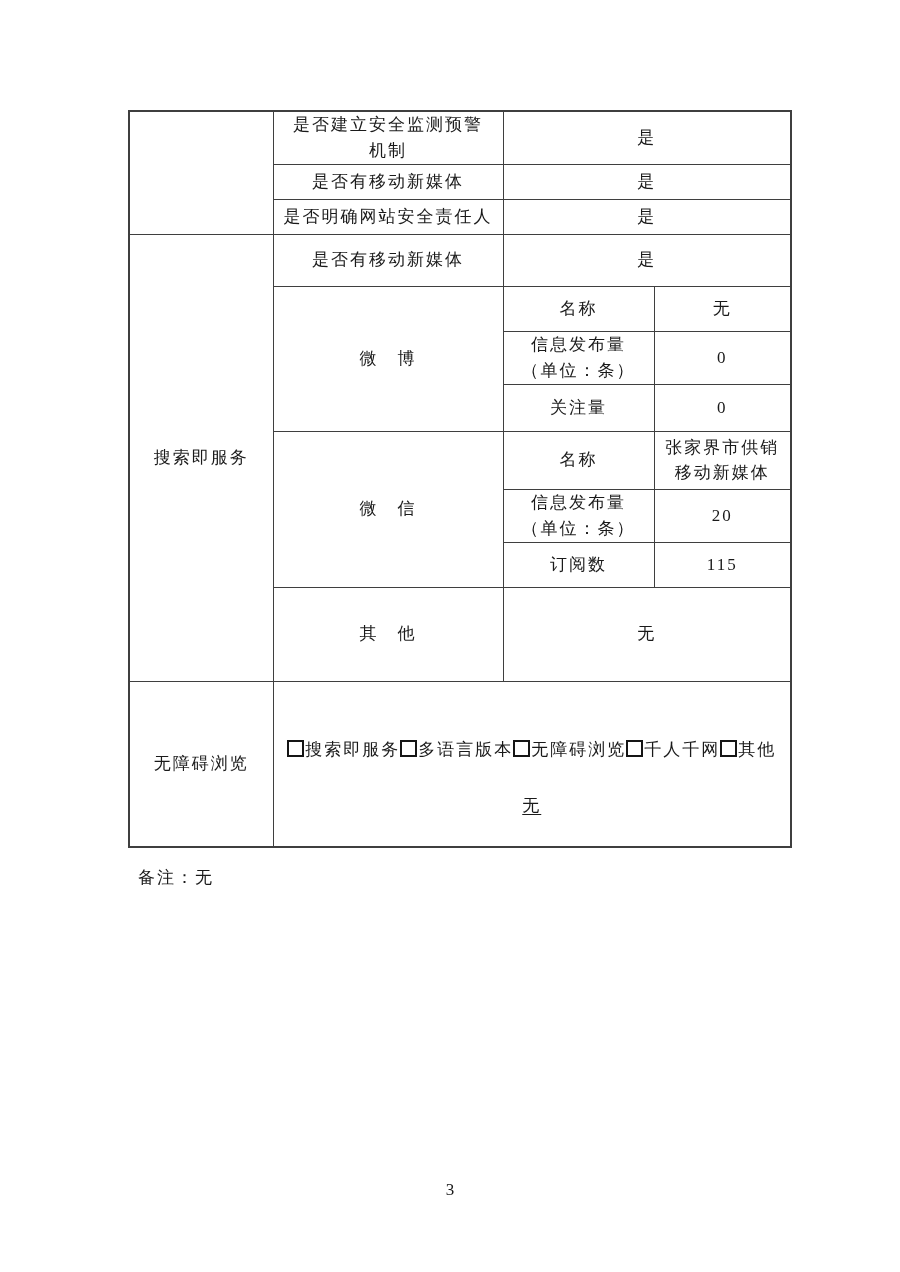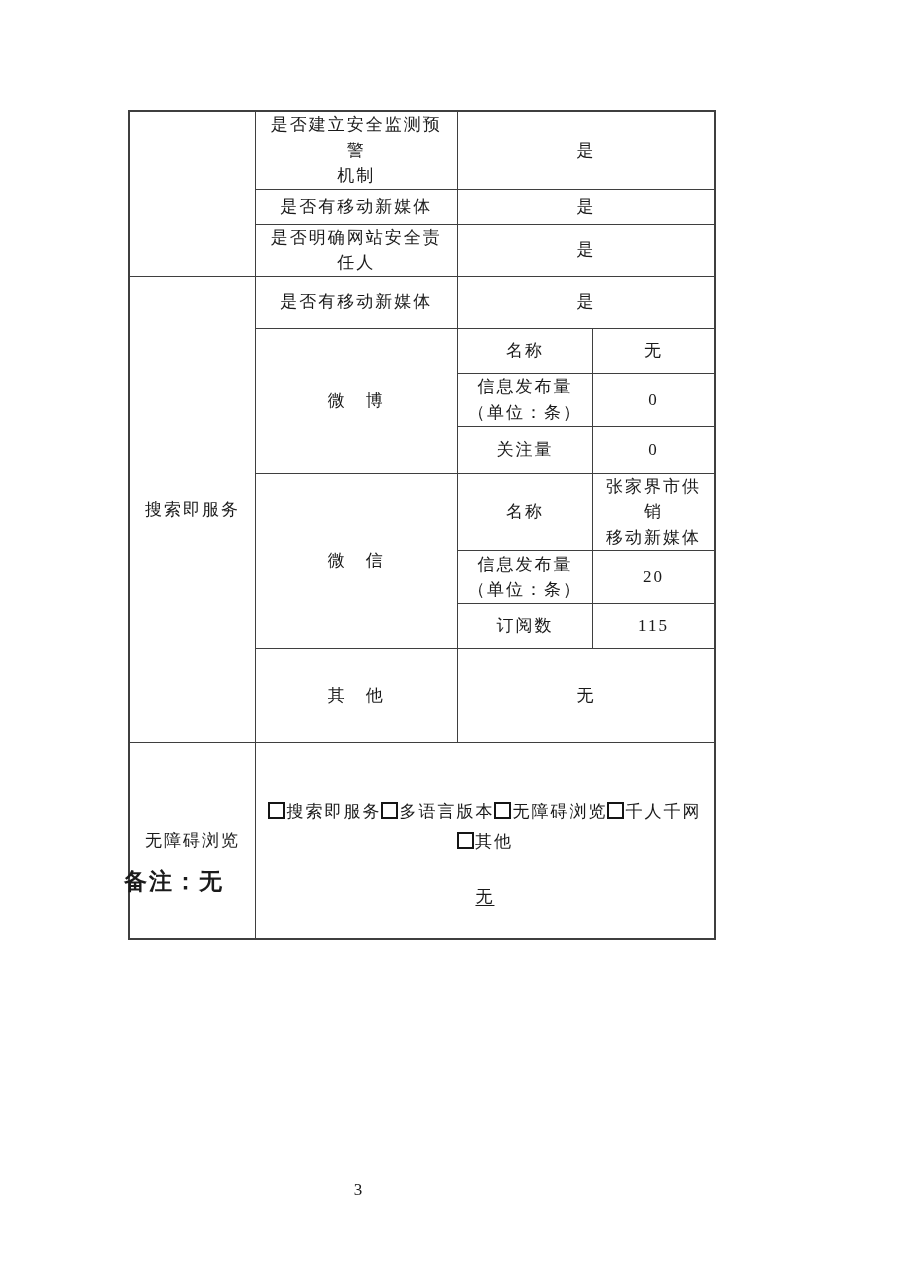--- a/index.html
+++ b/index.html
@@ -2,21 +2,21 @@
 <html><head>
 <meta charset="utf-8">
 <style>
   html, body {
     margin: 0;
     padding: 0;
     background: #ffffff;
   }
   .page {
     position: relative;
-    width: 716px;
+    width: 900px;
     height: 1272px;
     background: #ffffff;
     font-family: "Liberation Serif", "DejaVu Serif", serif;
     color: #1a1a1a;
     overflow: hidden;
   }
   table.report {
     position: absolute;
     left: 128px;
     top: 110px;
@@ -57,24 +57,24 @@
   }
   .other-line {
     line-height: 30px;
   }
   .underlined {
     text-decoration: underline;
     text-underline-offset: 3px;
   }
   .remarks {
     position: absolute;
-    left: 124px;
+    left: 138px;
     top: 866px;
-    font-size: 23px;
-    font-weight: bold;
+    font-size: 17px;
+    font-weight: normal;
     letter-spacing: 2px;
   }
   .page-number {
     position: absolute;
     left: 0;
     right: 0;
     top: 1180px;
     text-align: center;
     font-size: 17px;
   }

